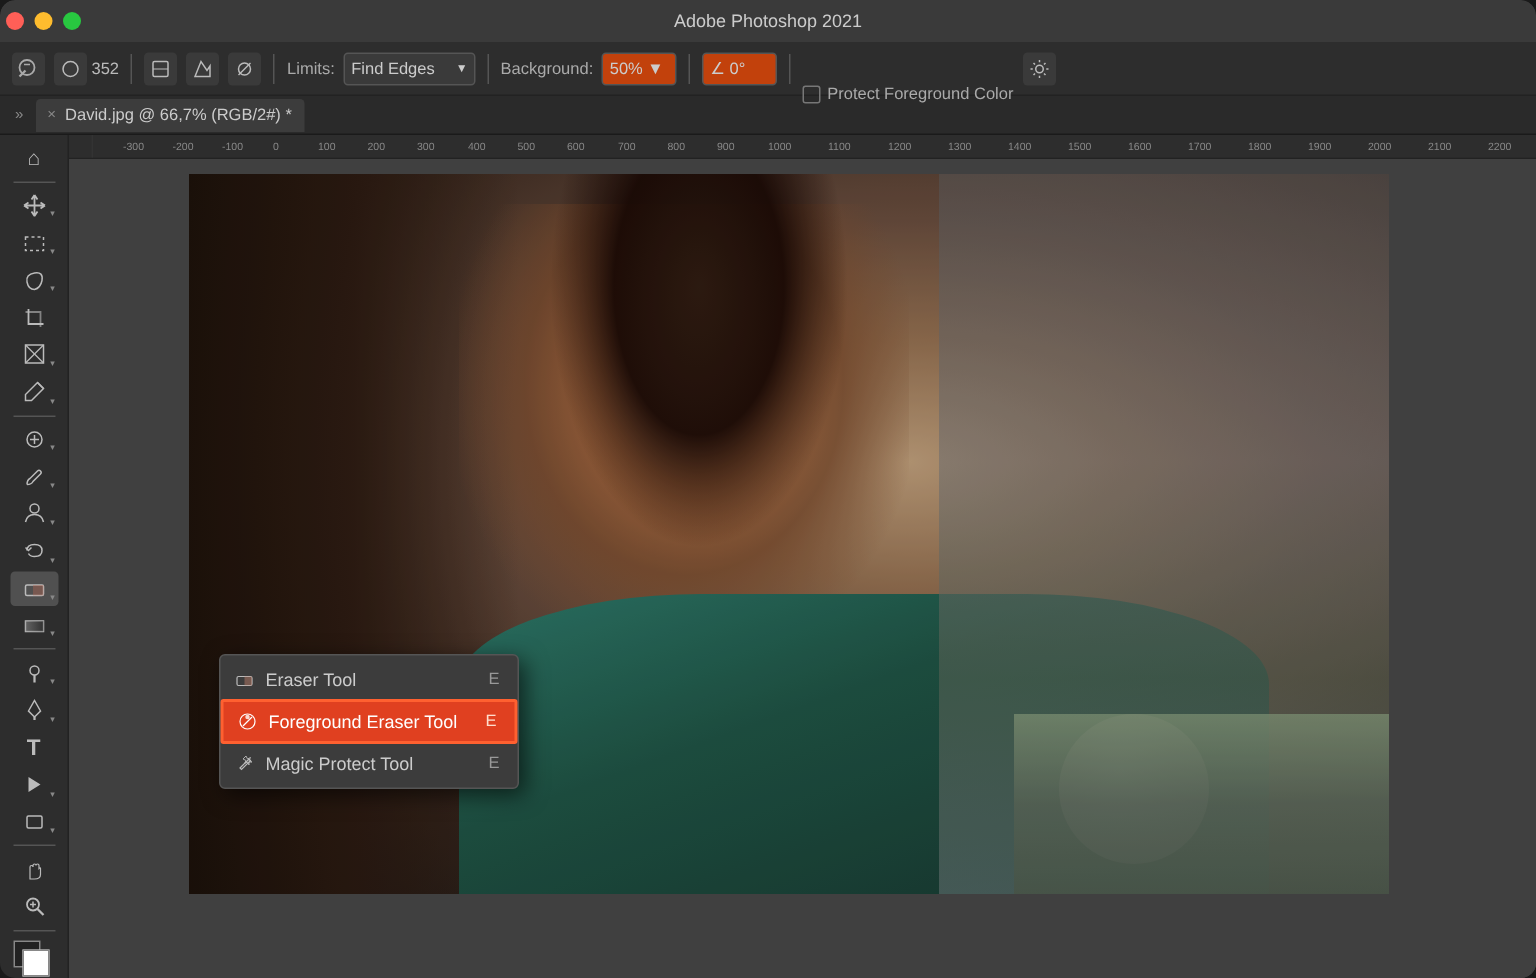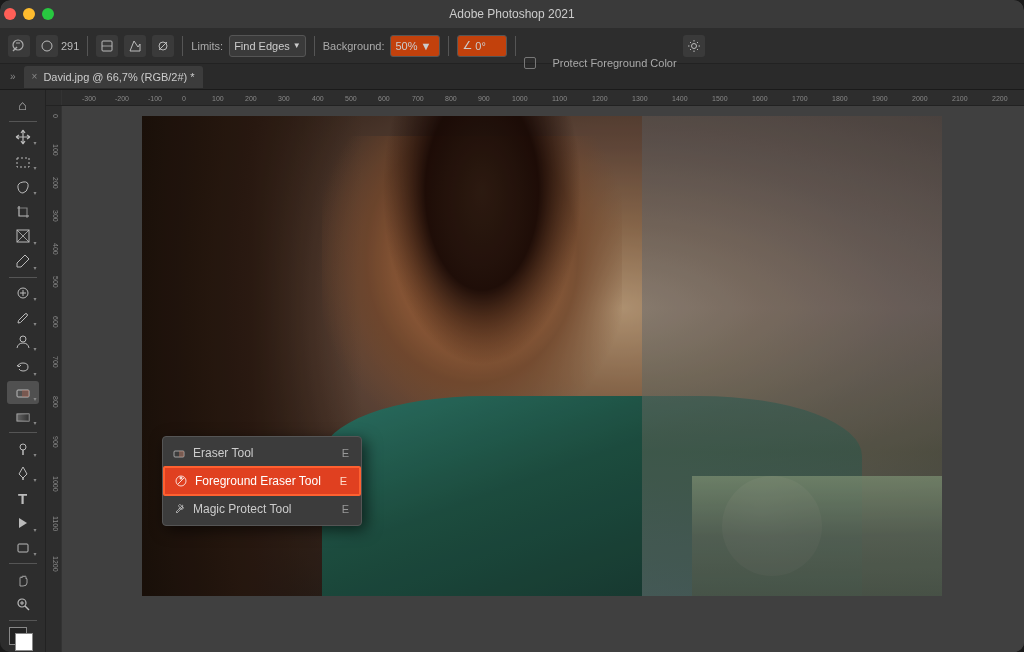--- a/index.html
+++ b/index.html
@@ -96,21 +96,21 @@
     }
     .opt-dropdown {
       background: #3a3a3a;
       border: 1px solid #555;
       color: #ccc;
       font-size: 11px;
       padding: 2px 4px;
       border-radius: 3px;
       display: flex;
       align-items: center;
-      gap: 3px;
+      gap: 14px;
       cursor: pointer;
       height: 22px;
     }
     .opt-dropdown .chevron {
       font-size: 8px;
     }
     .opt-field {
       background: #c2410c;
       border: 1px solid #555;
       color: #ccc;
@@ -119,21 +119,21 @@
       border-radius: 3px;
       height: 22px;
       display: flex;
       align-items: center;
       gap: 3px;
       min-width: 50px;
     }
     .opt-checkbox-row {
       display: flex;
       align-items: center;
-      gap: 16px;
+      gap: 4px;
       color: #aaa;
       font-size: 11px;
       margin-top: 35px;
     }
     .opt-checkbox {
       width: 12px;
       height: 12px;
       border: 1px solid #777;
       background: transparent;
       border-radius: 2px;
@@ -260,20 +260,21 @@
       height: 16px;
       background: #2d2d2d;
       position: relative;
       overflow: hidden;
     }
 
     
     .content-row {
       display: flex;
       height: calc(100% - 16px);
+      flex-direction: column;
     }
     .ruler-v {
       width: 16px;
       background: #2d2d2d;
       border-right: 1px solid #333;
       position: relative;
       overflow: hidden;
       flex-shrink: 0;
     }
 
@@ -369,21 +370,21 @@
       <line x1="1" y1="12" x2="5" y2="8" stroke="#aaa" stroke-width="1.5"></line>
       <line x1="4" y1="4" x2="8" y2="4" stroke="#aaa" stroke-width="1"></line>
     </svg>
   </div>
   <div class="brush-size">
     <div class="size-icon">
       <svg width="14" height="14">
           <circle cx="7" cy="7" r="5" fill="none" stroke="#bbb" stroke-width="1"></circle>
         </svg>
     </div>
-    <span>291</span>
+    <span>352</span>
   </div>
 
   <div class="opt-separator"></div>
 
   <div class="opt-icon-btn">
     <svg width="14" height="14">
         <rect x="2" y="2" width="10" height="10" stroke="#bbb" stroke-width="1" fill="none" rx="1"></rect>
         <line x1="2" y1="7" x2="12" y2="7" stroke="#bbb" stroke-width="0.8"></line>
       </svg>
   </div>

